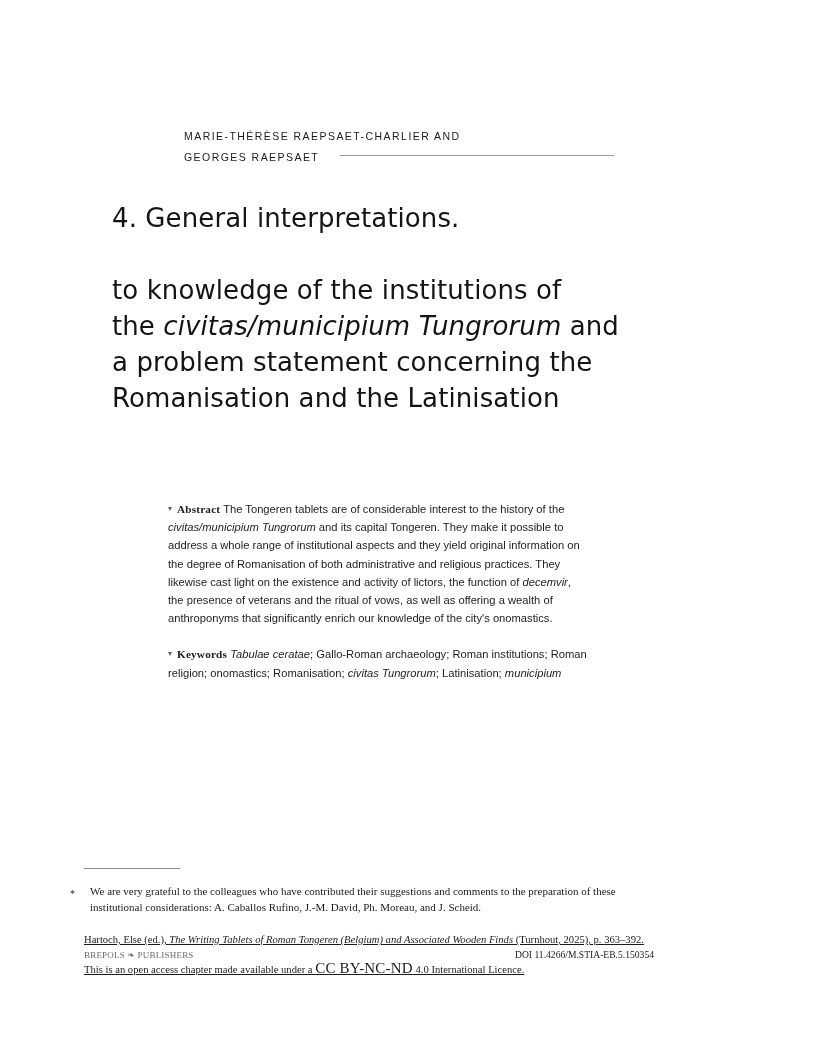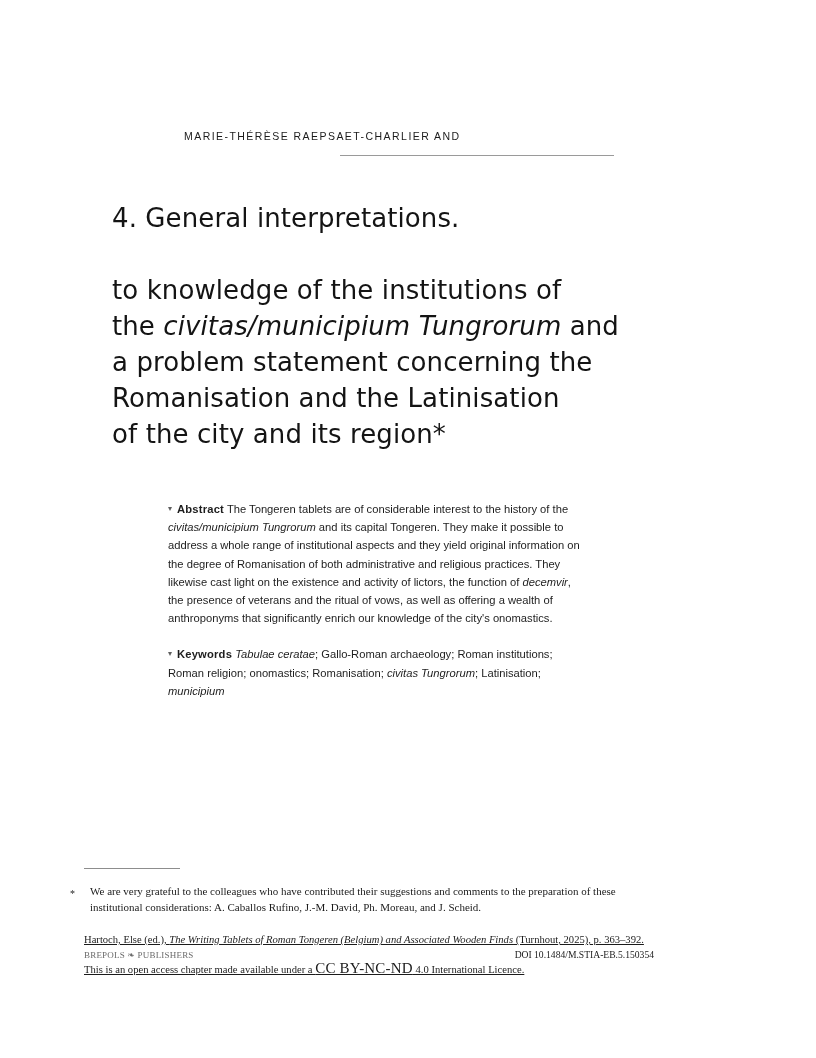--- a/index.html
+++ b/index.html
@@ -79,20 +79,21 @@
   .tri {
     display: inline-block;
     width: 9px;
     color: #5f5f5f;
     font-size: 8px;
     vertical-align: 2px;
   }
   .lbl {
     font-weight: bold;
     letter-spacing: 0.2px;
+    font-family: Liberation Serif, serif;
   }
   .it { font-style: italic; }
 
   
   .fn-rule {
     position: absolute;
     left: 84px;
     top: 868px;
     width: 96px;
     height: 1px;
@@ -160,31 +161,31 @@
     letter-spacing: 0.2px;
   }
 </style>
 </head>
 <body>
 
 <div class="page">
 
   <div class="authors">
     <div class="author-line">MARIE-THÉRÈSE RAEPSAET-CHARLIER AND</div>
+    <div class="author-line">GEORGES RAEPSAET</div>
   </div>
   <div class="author-rule"></div>
 
   <h1 class="title">
     <span>4. General interpretations.</span><br>
     <br>
     <span>to knowledge of the institutions of</span><br>
     <span>the </span><span class="it">civitas/municipium Tungrorum</span><span> and</span><br>
     <span>a problem statement concerning the</span><br>
     <span>Romanisation and the Latinisation</span><br>
-    <span>of the city and its region*</span>
   </h1>
 
   <div class="meta-block">
     <p class="meta-para">
       <span class="tri">▾</span><span class="lbl">Abstract</span><span> The Tongeren tablets are of considerable interest to the history of the </span><span class="it">civitas/municipium Tungrorum</span><span> and its capital Tongeren. They make it possible to address a whole range of institutional aspects and they yield original information on the degree of Romanisation of both administrative and religious practices. They likewise cast light on the existence and activity of lictors, the function of </span><span class="it">decemvir</span><span>, the presence of veterans and the ritual of vows, as well as offering a wealth of anthroponyms that significantly enrich our knowledge of the city's onomastics.</span>
     </p>
     <p class="meta-para">
       <span class="tri">▾</span><span class="lbl">Keywords</span>&nbsp;<span class="it">Tabulae ceratae</span><span>; Gallo-Roman archaeology; Roman institutions; Roman religion; onomastics; Romanisation; </span><span class="it">civitas Tungrorum</span><span>; Latinisation; </span><span class="it">municipium</span>
     </p>
   </div>
@@ -195,20 +196,20 @@
     <span class="fn-star">*</span>
     <span class="fn-text">We are very grateful to the colleagues who have contributed their suggestions and comments to the preparation of these institutional considerations: A. Caballos Rufino, J.-M. David, Ph. Moreau, and J. Scheid.</span>
   </div>
 
   <div class="colophon">
     <div class="row">
       <span>Hartoch, Else (ed.), </span><span class="it">The Writing Tablets of Roman Tongeren (Belgium) and Associated Wooden Finds</span><span> (Turnhout, 2025), p. 363–392.</span>
     </div>
     <div class="pubrow">
       <span class="brepols">BREPOLS ❧ PUBLISHERS</span>
-      <span class="doi">DOI 10.1484/M.STIA-EB.5.150354</span>
+      <span class="doi">DOI 11.4266/M.STIA-EB.5.150354</span>
     </div>
     <div class="row">
       <span>This is an open access chapter made available under a </span><span class="sc">CC BY-NC-ND</span><span> 4.0 International Licence.</span>
     </div>
   </div>
 
 </div>
 
 </body></html>

